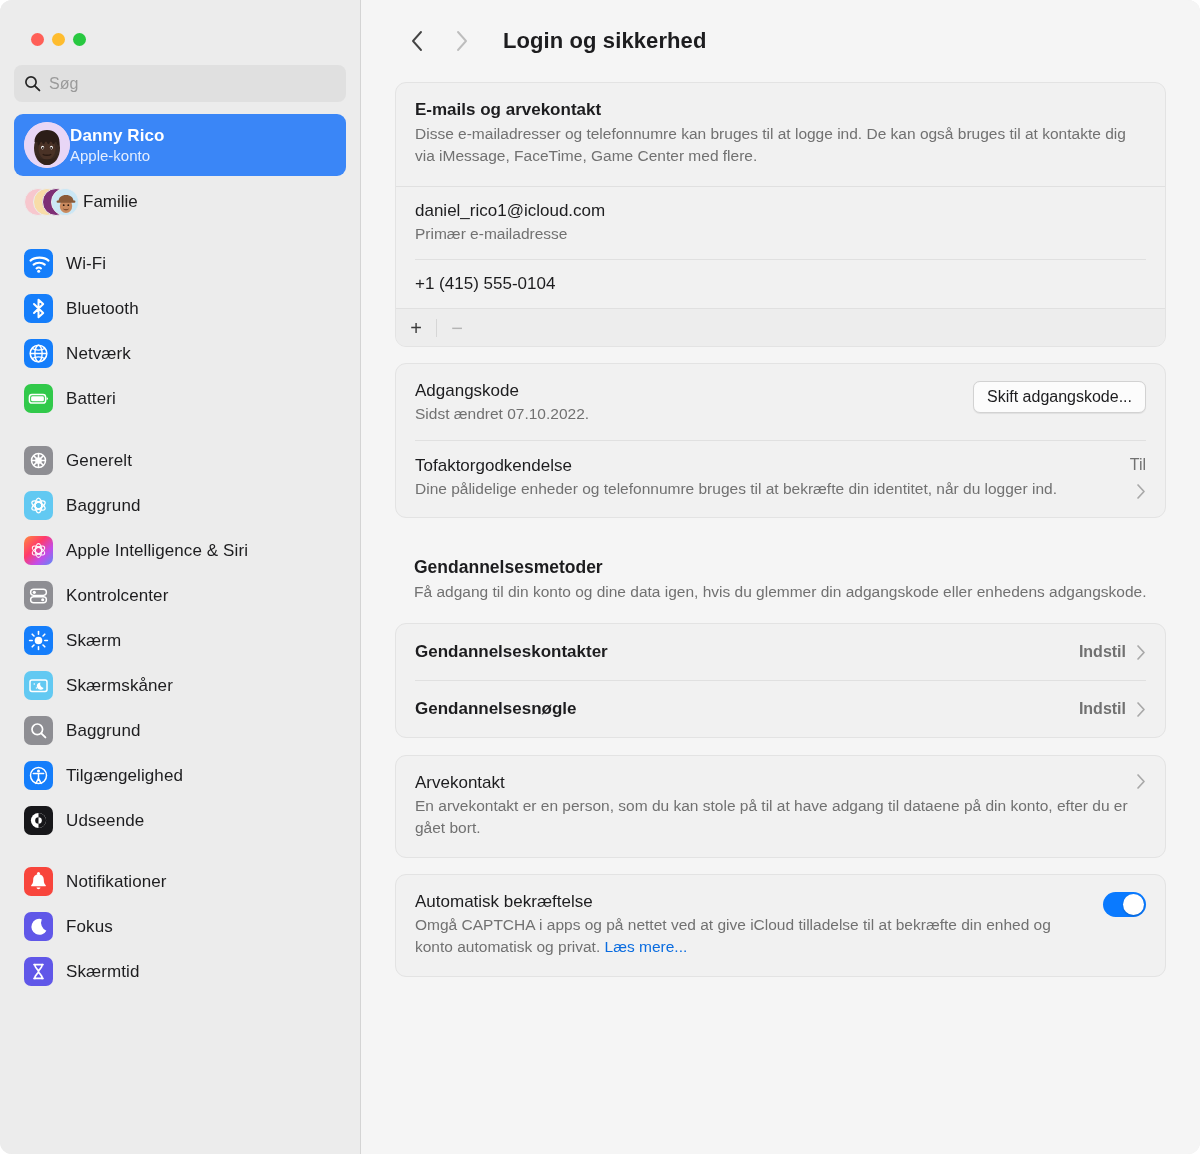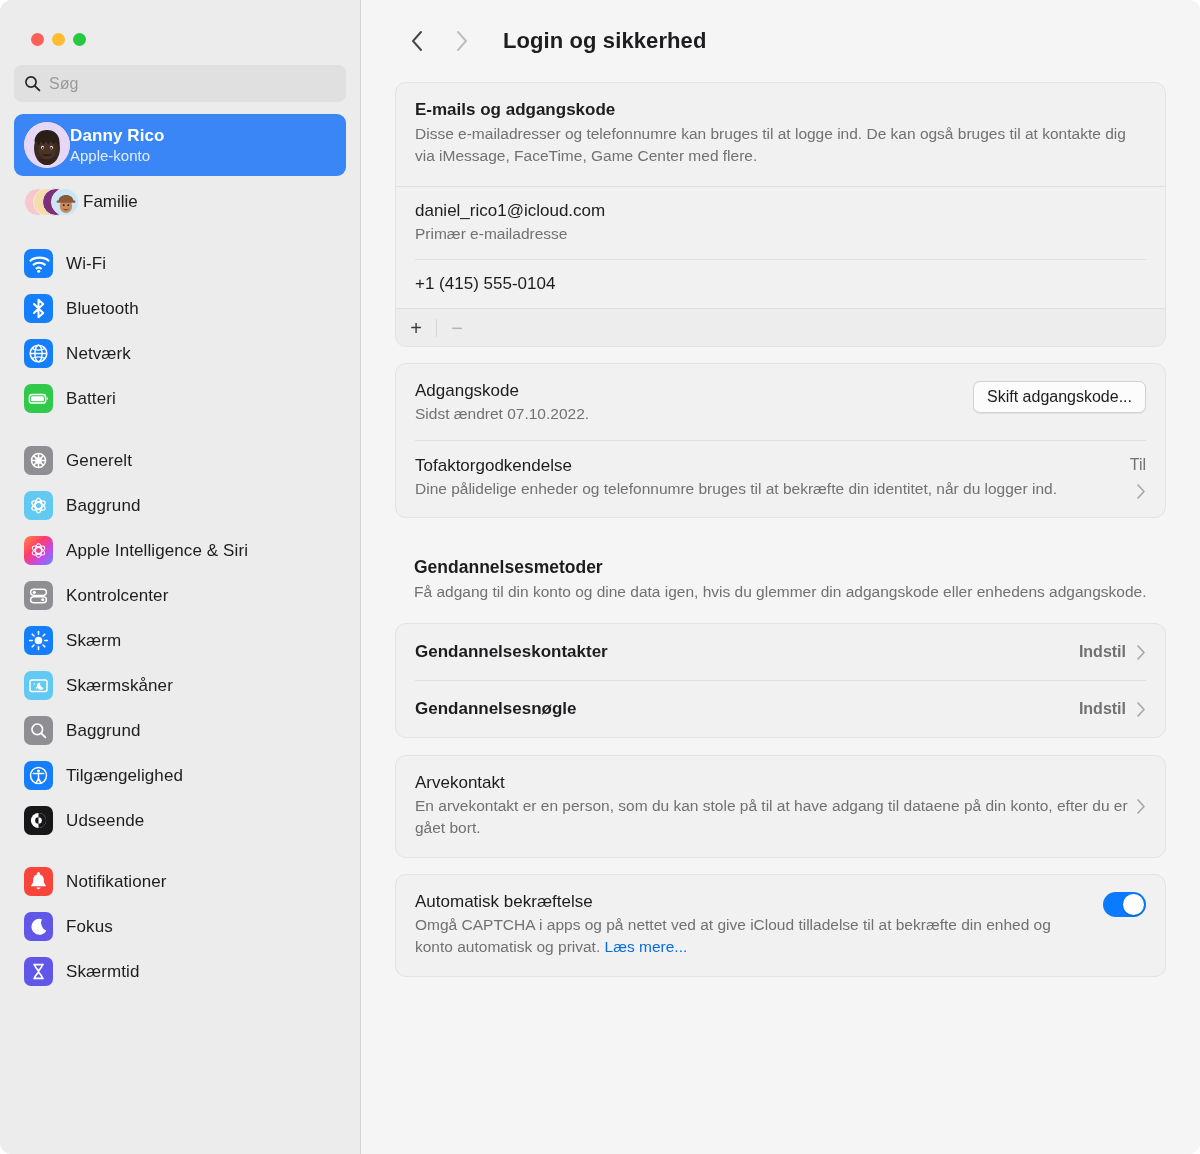--- a/index.html
+++ b/index.html
@@ -499,21 +499,21 @@
           <path d="M4 3l8 9-8 9" stroke="#BDBDBD" stroke-width="1.9" fill="none" stroke-linecap="round" stroke-linejoin="round"></path>
         </svg>
       </button>
       <span class="page-title">Login og sikkerhed</span>
     </div>
 
     <div class="content">
 
       <div class="card">
         <div class="sec-pad">
-          <div class="sec-title">E-mails og adgangskode</div>
+          <div class="sec-title">E-mails og arvekontakt</div>
           <div class="sec-desc">Disse e-mailadresser og telefonnumre kan bruges til at logge ind. De kan også bruges til at kontakte dig via iMessage, FaceTime, Game Center med flere.</div>
         </div>
         <div class="divider full"></div>
 
         <div class="row">
           <div class="row-main">
             <span class="row-title">daniel_rico1@icloud.com</span>
             <span class="row-sub">Primær e-mailadresse</span>
           </div>
         </div>
@@ -583,21 +583,21 @@
           <div class="row-right">
             <span class="row-value">Indstil</span>
             <svg class="disc-chev" width="10" height="17" viewBox="0 0 10 17">
               <path d="M2 2l6 6.5L2 15" stroke="#A9A9A9" stroke-width="1.7" fill="none" stroke-linecap="round" stroke-linejoin="round"></path>
             </svg>
           </div>
         </div>
       </div>
 
       <div class="card" style="margin-top:17px;">
-        <div class="row" style="padding:17px 19px 18px 19px; align-items:center;gap:8px;">
+        <div class="row" style="padding:17px 19px 18px 19px; align-items:flex-start;gap:8px;">
           <div class="row-main">
             <span class="row-title">Arvekontakt</span>
             <span class="row-sub">En arvekontakt er en person, som du kan stole på til at have adgang til dataene på din konto, efter du er gået bort.</span>
           </div>
           <div class="row-right">
             <svg class="disc-chev" width="10" height="17" viewBox="0 0 10 17">
               <path d="M2 2l6 6.5L2 15" stroke="#A9A9A9" stroke-width="1.7" fill="none" stroke-linecap="round" stroke-linejoin="round"></path>
             </svg>
           </div>
         </div>

